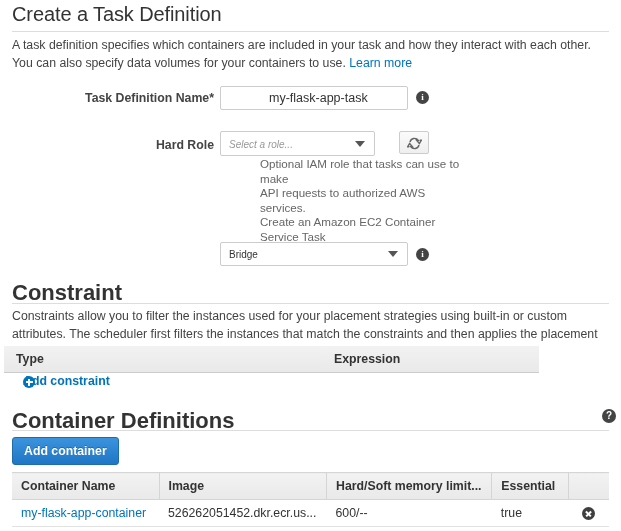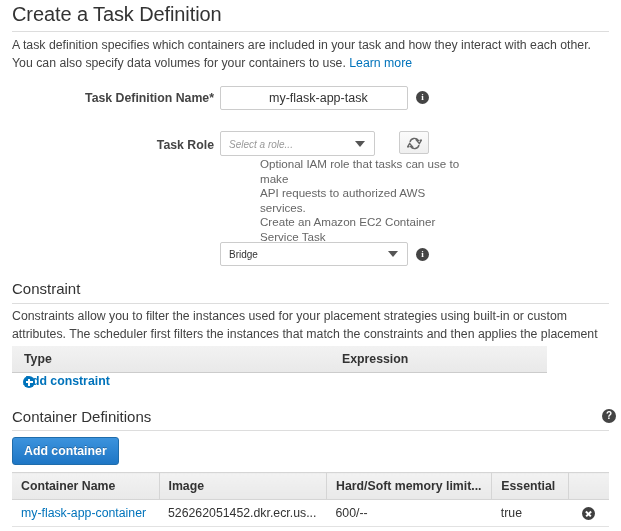--- a/index.html
+++ b/index.html
@@ -172,22 +172,22 @@
   .ext-icon {
     display: inline-block;
     vertical-align: -1px;
     margin-left: 2px;
   }
 
   
   .section-heading {
     position: absolute;
     left: 12px;
-    font-size: 15px;
-    font-weight: 400;
+    font-size: 22px;
+    font-weight: 700;
     color: #333333;
   }
   .section-rule {
     position: absolute;
     left: 12px;
     width: 597px;
     height: 1px;
     background: #dddddd;
   }
   .section-desc {
@@ -216,21 +216,21 @@
   }
   .tbl td {
     padding: 6px 9px;
     border-bottom: 1px solid #e2e2e2;
     color: #333333;
     white-space: nowrap;
     vertical-align: middle;
   }
 
   
-  #constraint-table { left: 12px; width: 535px; }
+  #constraint-table { left: 4px; width: 535px; }
   #constraint-table th { border-bottom: 1px solid #cccccc; }
   #constraint-table .th-type { width: 300px; padding-left: 12px; }
 
   .add-link {
     position: absolute;
     left: 23px;
     font-size: 12.3px;
     font-weight: bold;
     color: #0073bb;
     cursor: pointer;
@@ -319,21 +319,21 @@
   <div class="title-rule"></div>
 
   <div class="intro">
     <span>A task definition specifies which containers are included in your task and how they interact with each other. You can also specify data volumes for your containers to use. </span><a class="link">Learn more</a>
   </div>
 
   <div class="form-label" style="left:34px; top:91px; width:180px;">Task Definition Name*</div>
   <input class="text-input" style="left: 220px; top: 86px; width: 188px; height: 24px; padding-left: 48px;" value="my-flask-app-task">
   <div class="info-icon" style="left:416px; top:91px;">i</div>
 
-  <div class="form-label" style="left:34px; top:138px; width:180px;">Task Role</div>
+  <div class="form-label" style="left:34px; top:138px; width:180px;">Hard Role</div>
   <div class="select-box placeholder" style="left:220px; top:131px; width:155px; height:25px;">
     <span class="sel-text">Select a role...</span>
     <span class="caret"></span>
   </div>
   <div class="refresh-btn" style="left:399px; top:131px;">
     <span>
       <svg width="15" height="15" viewBox="0 0 16 16">
         <path d="M3.2 6.4 A5 5 0 0 1 12.1 4.6 L10.2 4.6 L13.2 8.0 L15.2 4.6 L13.6 4.6" fill="none" stroke="#666" stroke-width="1.5"></path>
         <path d="M12.8 9.6 A5 5 0 0 1 3.9 11.4 L5.8 11.4 L2.8 8.0 L0.8 11.4 L2.4 11.4" fill="none" stroke="#666" stroke-width="1.5"></path>
       </svg>

